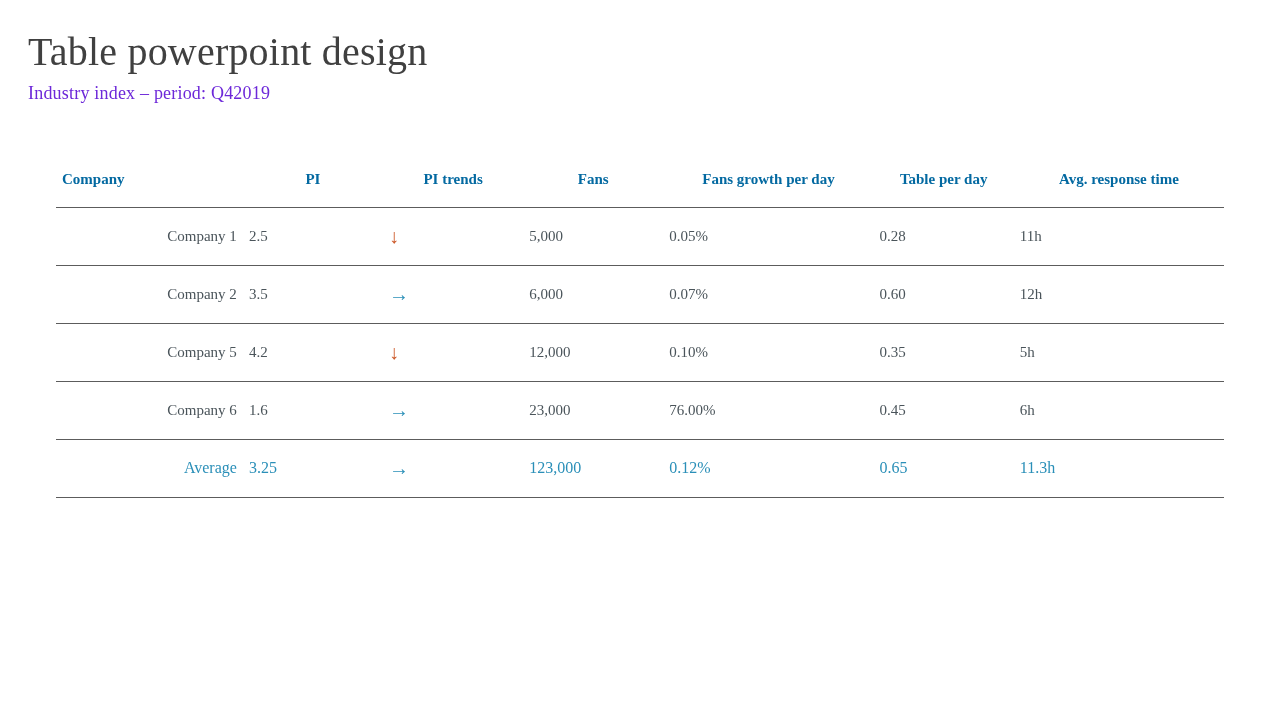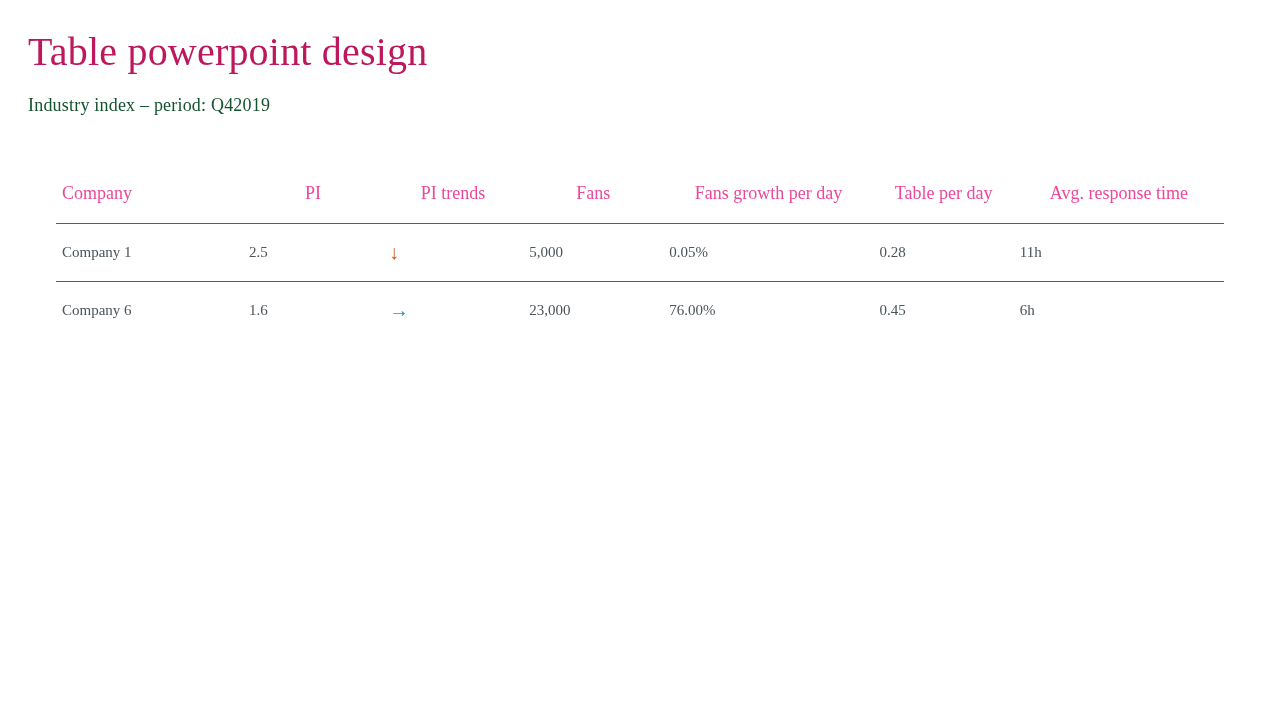--- a/index.html
+++ b/index.html
@@ -7,63 +7,63 @@
     width: 1280px;
     height: 720px;
     background: #fff;
     font-family: Georgia, "Times New Roman", serif;
     color: #3a4a52;
     padding: 28px 28px 0 28px;
   }
   .title {
     font-size: 40px;
     font-weight: 400;
-    color: #be185d;
+    color: #404040;
     letter-spacing: 0.2px;
   }
   .subtitle {
     font-size: 18px;
-    color: #14532d;
-    margin-top: 20px;
+    color: #6d28d9;
+    margin-top: 8px;
     letter-spacing: 0.2px;
   }
   .table-wrap {
     margin-top: 52px;
     padding: 0 28px;
   }
   table {
     width: 100%;
     border-collapse: collapse;
     table-layout: fixed;
   }
   col.c-company { width: 16%; }
   col.c-pi      { width: 12%; }
   col.c-trend   { width: 12%; }
   col.c-fans    { width: 12%; }
   col.c-growth  { width: 18%; }
   col.c-posts   { width: 12%; }
   col.c-resp    { width: 18%; }
   th {
-    font-weight: 400;
-    font-size: 18px;
-    color: #ec4899;
+    font-weight: 700;
+    font-size: 15px;
+    color: #0369a1;
     text-align: center;
     padding: 14px 6px 18px 6px;
     vertical-align: middle;
     line-height: 1.25;
   }
   th.left { text-align: left; }
   tbody td {
     font-size: 15px;
     color: #4a545a;
     text-align: left;
     padding: 18px 6px;
     border-top: 1px solid #5c5c5c;
   }
-  tbody td.left { text-align: left; }
+  tbody td.left { text-align: right; }
   tbody tr.avg td {
     color: #2a8fb8;
     font-size: 16px;
     border-bottom: 1px solid #5c5c5c;
   }
   .arrow {
     display: inline-block;
     font-size: 20px;
     line-height: 1;
     font-weight: 700;
@@ -105,23 +105,50 @@
         <tr>
           <td class="left">Company 1</td>
           <td>2.5</td>
           <td><span class="arrow down">↓</span></td>
           <td>5,000</td>
           <td>0.05%</td>
           <td>0.28</td>
           <td>11h</td>
         </tr>
         <tr>
+          <td class="left">Company 2</td>
+          <td>3.5</td>
+          <td><span class="arrow right">→</span></td>
+          <td>6,000</td>
+          <td>0.07%</td>
+          <td>0.60</td>
+          <td>12h</td>
+        </tr>
+        <tr>
+          <td class="left">Company 5</td>
+          <td>4.2</td>
+          <td><span class="arrow down">↓</span></td>
+          <td>12,000</td>
+          <td>0.10%</td>
+          <td>0.35</td>
+          <td>5h</td>
+        </tr>
+        <tr>
           <td class="left">Company 6</td>
           <td>1.6</td>
           <td><span class="arrow right">→</span></td>
           <td>23,000</td>
           <td>76.00%</td>
           <td>0.45</td>
           <td>6h</td>
         </tr>
+        <tr class="avg">
+          <td class="left">Average</td>
+          <td>3.25</td>
+          <td><span class="arrow right">→</span></td>
+          <td>123,000</td>
+          <td>0.12%</td>
+          <td>0.65</td>
+          <td>11.3h</td>
+        </tr>
       </tbody>
   </table>
 </div>
 
 </body></html>

